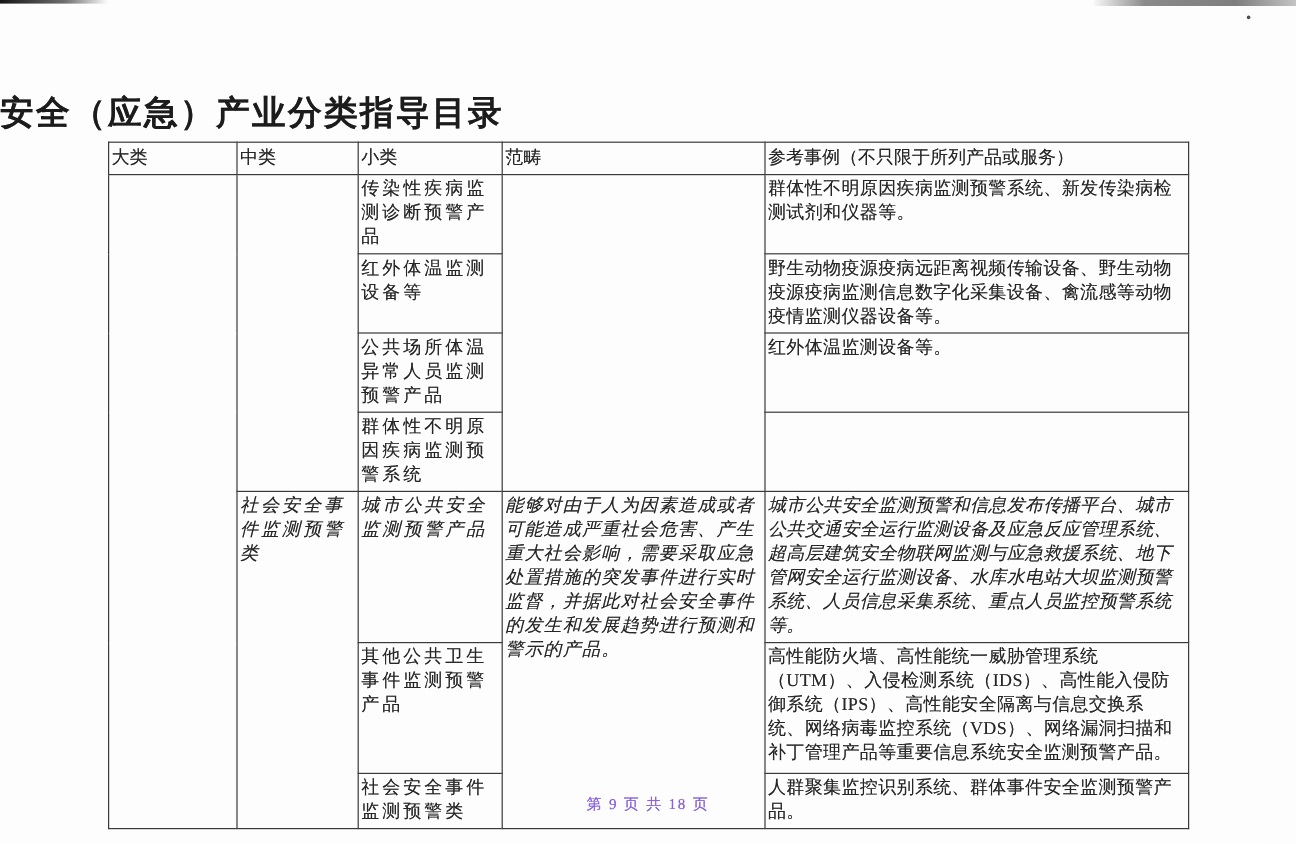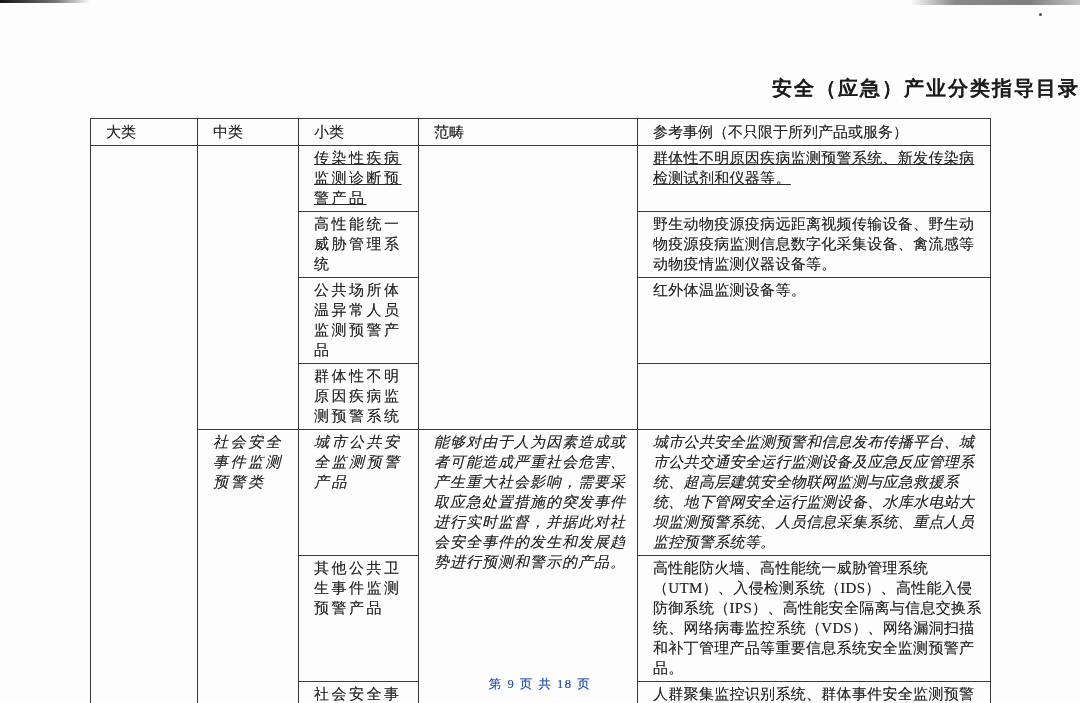--- a/index.html
+++ b/index.html
@@ -23,56 +23,56 @@
   .artifact-topright {
     position:absolute; top:0; left:912px; width:168px; height:5px;
     background:linear-gradient(to right, rgba(220,220,220,0.2), #8a8a8a 25%, #7e7e7e 70%, #c4c4c4);
   }
   .artifact-dot {
     position:absolute; top:13px; left:1039px; width:3px; height:3px;
     background:#4d4d4d; border-radius:50%;
   }
   .doc-title {
     position:absolute; top:75px; left:0; width:100%;
-    text-align:right;
-    font-size:20px; font-weight:bold; letter-spacing:2px;
+    text-align:left;
+    font-size:28px; font-weight:bold; letter-spacing:2px;
     color:#1c1c1c;
     text-shadow:0 0 0.5px rgba(0,0,0,0.55);
   }
   table.catalog {
     position:absolute; left:90px; top:118px; width:900px;
     border-collapse:collapse; table-layout:fixed;
   }
   table.catalog th, table.catalog td {
     border:1.6px solid #3a3a3a;
     vertical-align:top;
-    padding:2px 7px 3px 15px;
+    padding:2px 7px 3px 2px;
     font-size:15px; line-height:20px;
     font-weight:normal; text-align:left;
     color:#262626;
     text-shadow:0 0 0.5px rgba(0,0,0,0.45);
     overflow:hidden;
   }
   table.catalog th { padding-top:3px; }
   .sp  { letter-spacing:2.5px; }   
   .sc  { letter-spacing:1px;margin-top:10px; }     
   .ex  { letter-spacing:0.3px; }   
   tr.r-h  { height:25px; }
-  tr.r-1  { height:62px;text-decoration:underline; }
+  tr.r-1  { height:62px; }
   tr.r-2  { height:58px; }
   tr.r-3  { height:60px; }
   tr.r-4  { height:61px; }
   tr.r-5  { height:119px;font-style:italic; }
   tr.r-6  { height:109px; }
   tr.r-7  { height:37px; }
   .doc-footer {
-    position:absolute; top:676px; left:0; width:100%;
+    position:absolute; top:662px; left:0; width:100%;
     text-align:center;
     font-size:12.5px; letter-spacing:1.5px;
-    color:#1d4ed8;
+    color:#8b5cf6;
     text-shadow:0 0 0.4px rgba(0,0,0,0.4);
   }
 </style>
 </head>
 <body>
 
 <div class="page">
 
   <div class="artifact-topleft"></div>
   <div class="artifact-topright"></div>
@@ -97,21 +97,21 @@
         <th>参考事例（不只限于所列产品或服务）</th>
       </tr>
       <tr class="r-1">
         <td rowspan="7" class="sp"></td>
         <td rowspan="4" class="sp"></td>
         <td class="sp">传染性疾病监测诊断预警产品</td>
         <td rowspan="4" class="sc"></td>
         <td class="ex">群体性不明原因疾病监测预警系统、新发传染病检测试剂和仪器等。</td>
       </tr>
       <tr class="r-2">
-        <td class="sp">高性能统一威胁管理系统</td>
+        <td class="sp">红外体温监测设备等</td>
         <td class="ex">野生动物疫源疫病远距离视频传输设备、野生动物疫源疫病监测信息数字化采集设备、禽流感等动物疫情监测仪器设备等。</td>
       </tr>
       <tr class="r-3">
         <td class="sp">公共场所体温异常人员监测预警产品</td>
         <td class="ex">红外体温监测设备等。</td>
       </tr>
       <tr class="r-4">
         <td class="sp">群体性不明原因疾病监测预警系统</td>
         <td class="ex"></td>
       </tr>

